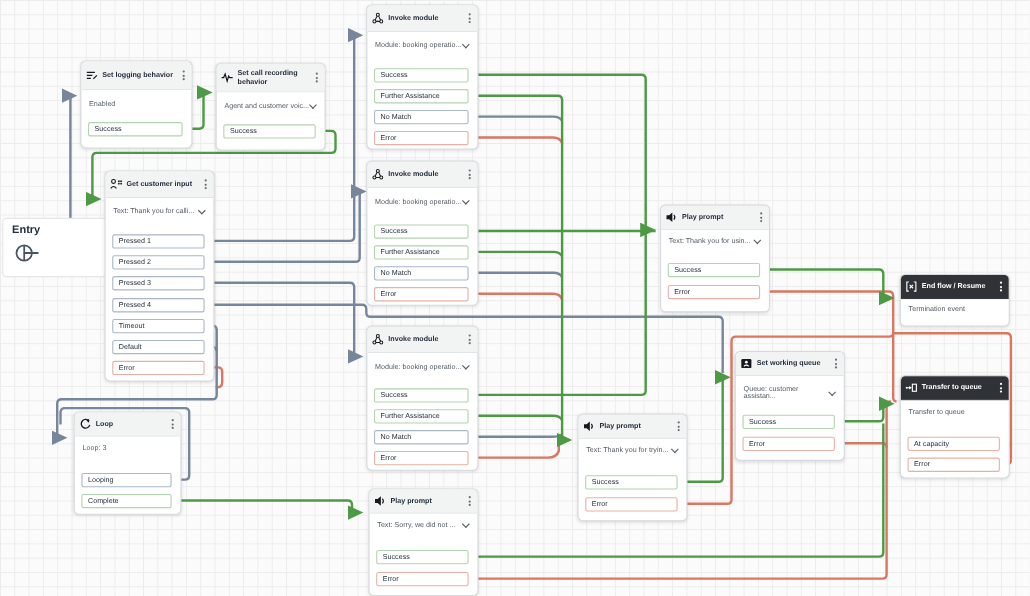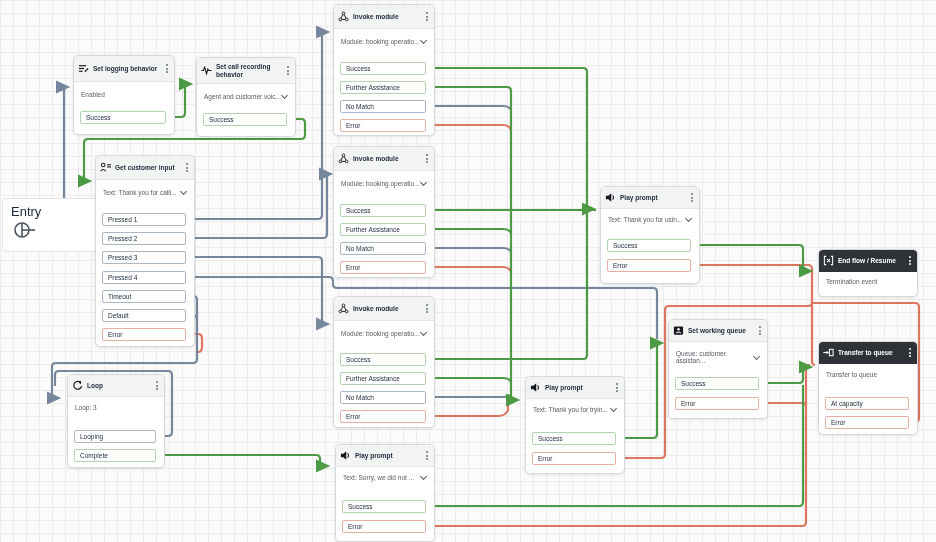--- a/index.html
+++ b/index.html
@@ -22,21 +22,21 @@
   .node-body{position:absolute;left:7px;right:6px;font-size:6.5px;color:#545b64;
     display:flex;align-items:center;justify-content:space-between;}
   .chev{width:4px;height:4px;border-right:1.2px solid #545b64;border-bottom:1.2px solid #545b64;
     transform:rotate(45deg);margin-right:2px;margin-top:-2px;}
   .out-row{position:absolute;left:6px;background:#fff;border-radius:2px;font-size:6.5px;
     color:#232f3e;display:flex;align-items:center;padding-left:5px;box-sizing:border-box;height:13px;}
   .out-success{border:1px solid #b2d4ae;}
   .out-neutral{border:1px solid #a9b7c6;}
   .out-error{border:1px solid #e8b0a4;}
   .entry-card{position:absolute;background:#fff;border:1px solid #e3e5e8;border-radius:4px;z-index:2;}
-  .entry-label{position:absolute;left:8px;top:5px;font-size:13px;font-weight:normal;color:#232f3e;}
+  .entry-label{position:absolute;left:8px;top:5px;font-size:10px;font-weight:bold;color:#232f3e;}
   .icon{flex:0 0 auto;display:block;}
 </style>
 </head>
 <body>
 
 <div class="canvas">
   <svg class="edges" width="936" height="542">
     <defs>
       <marker id="aG" markerWidth="7" markerHeight="7" refX="5" refY="3" orient="auto">
         <path d="M0,0 L6.5,3 L0,6 Z" fill="#4c9a44"></path>

